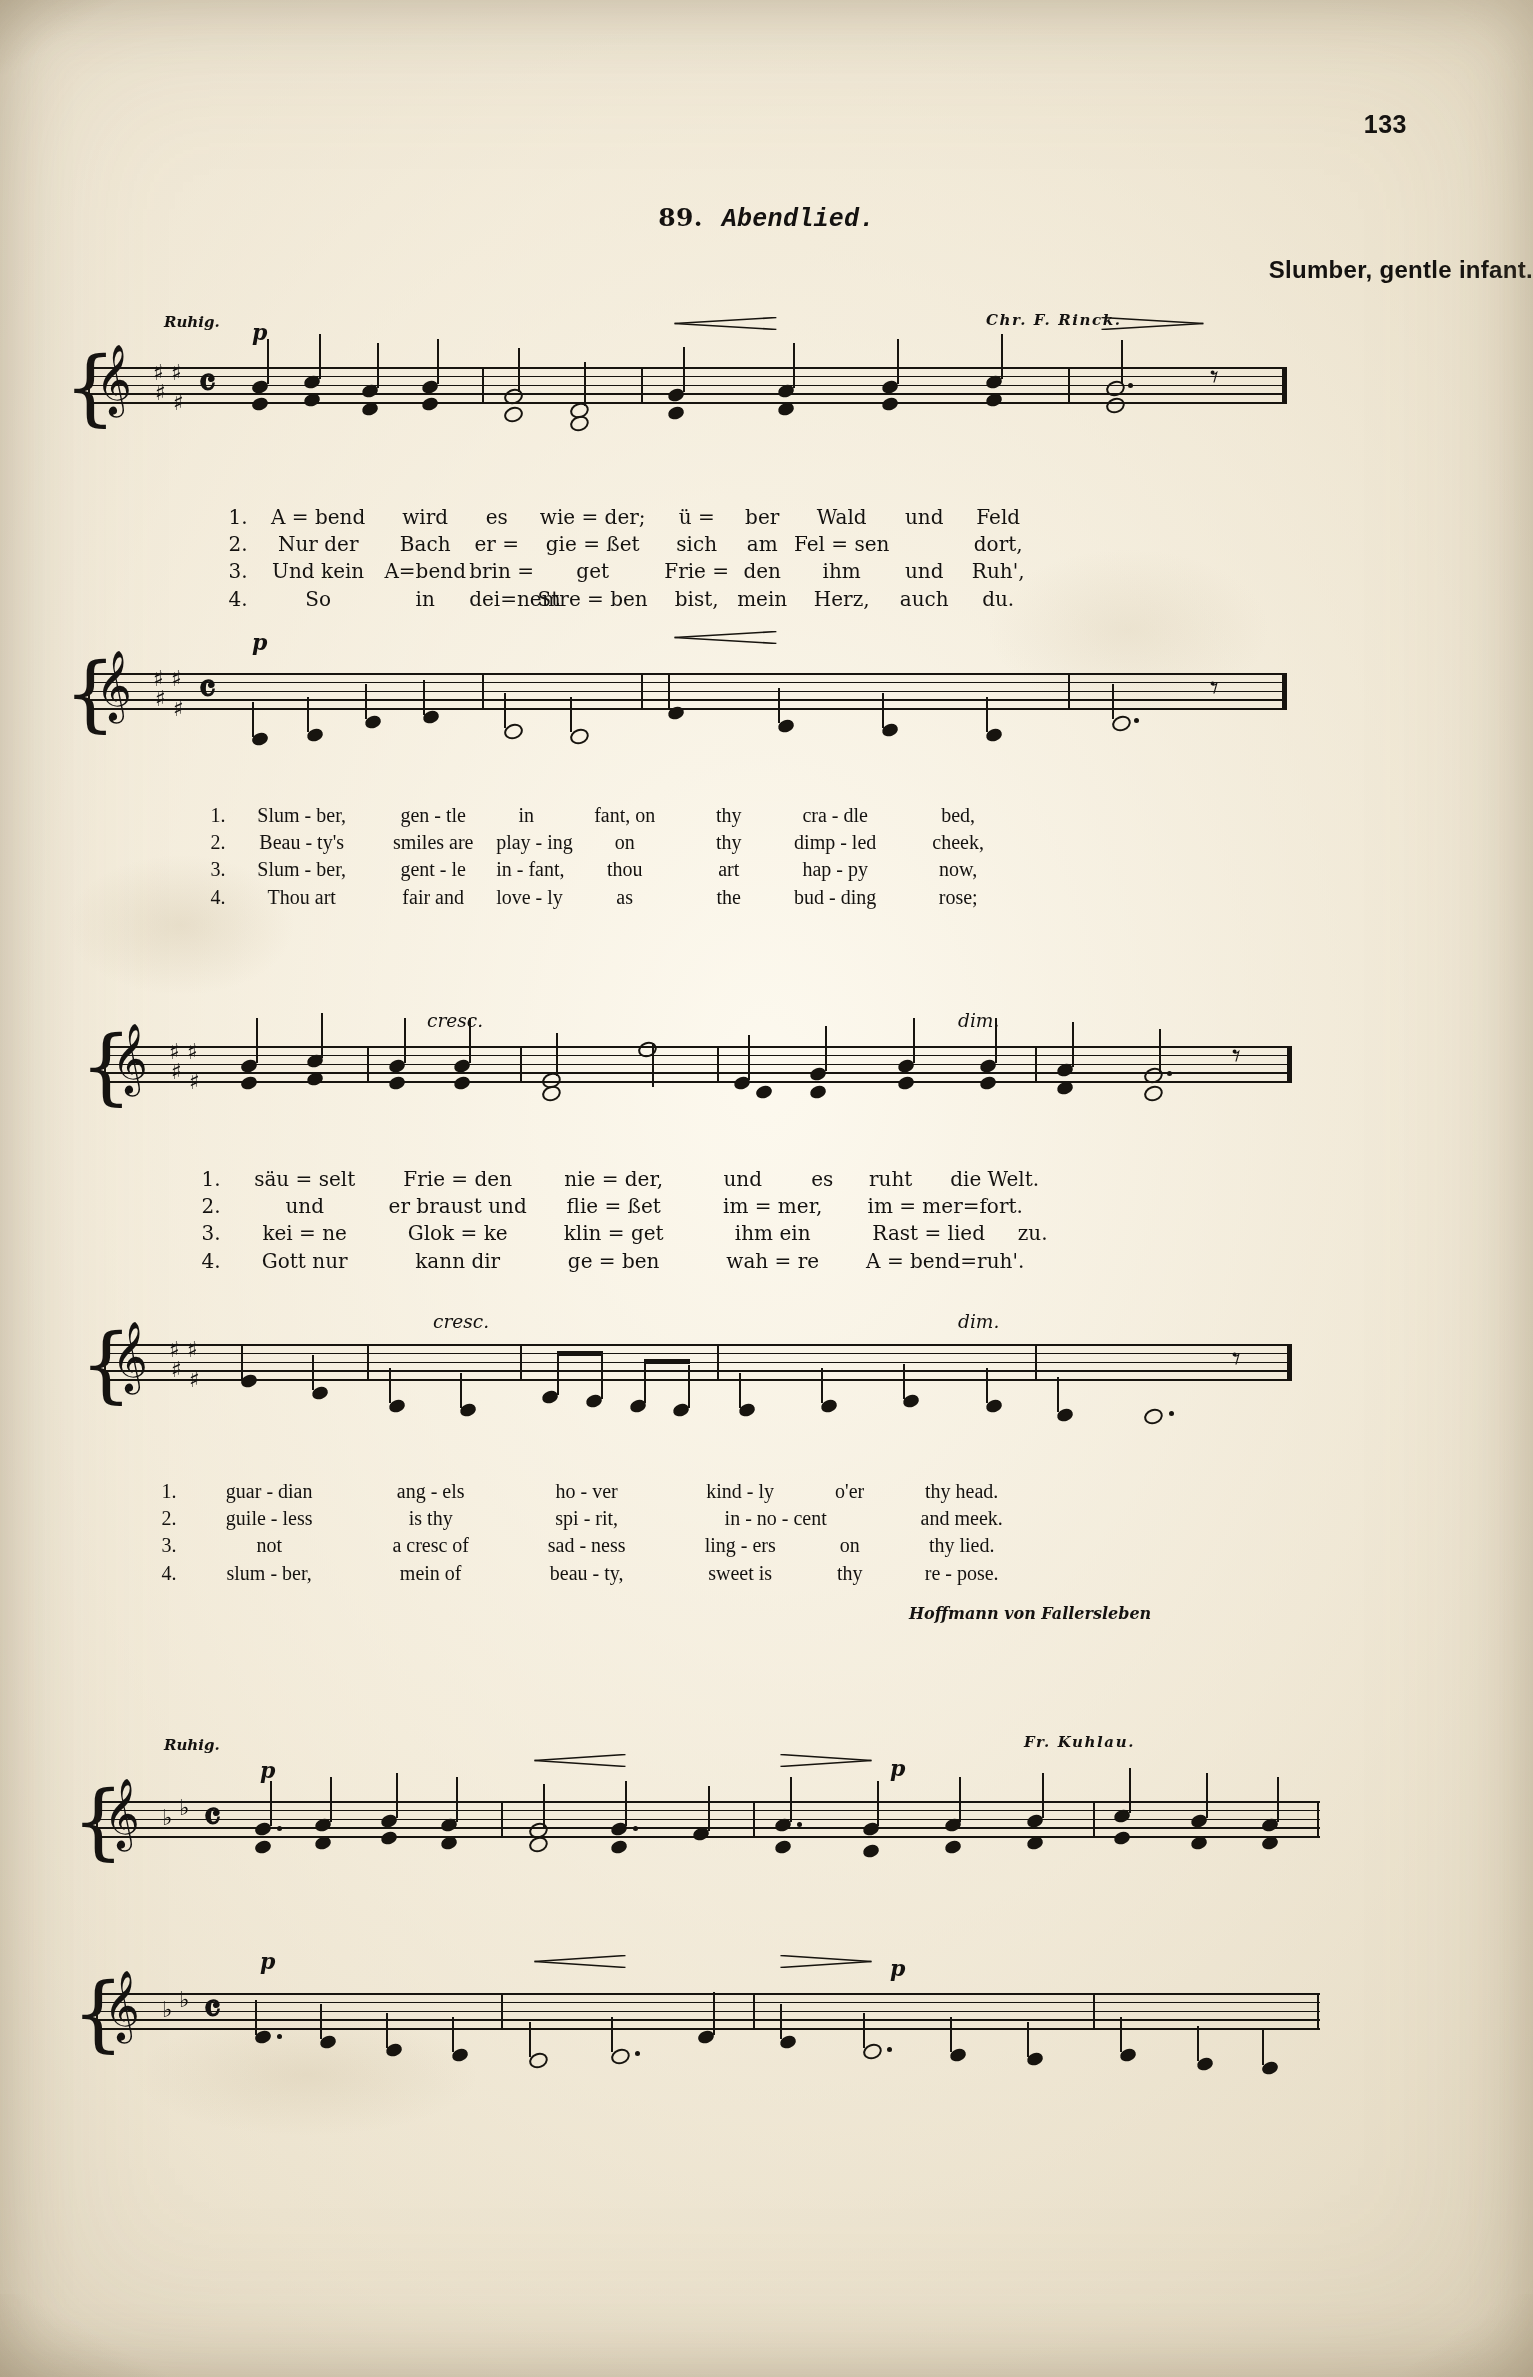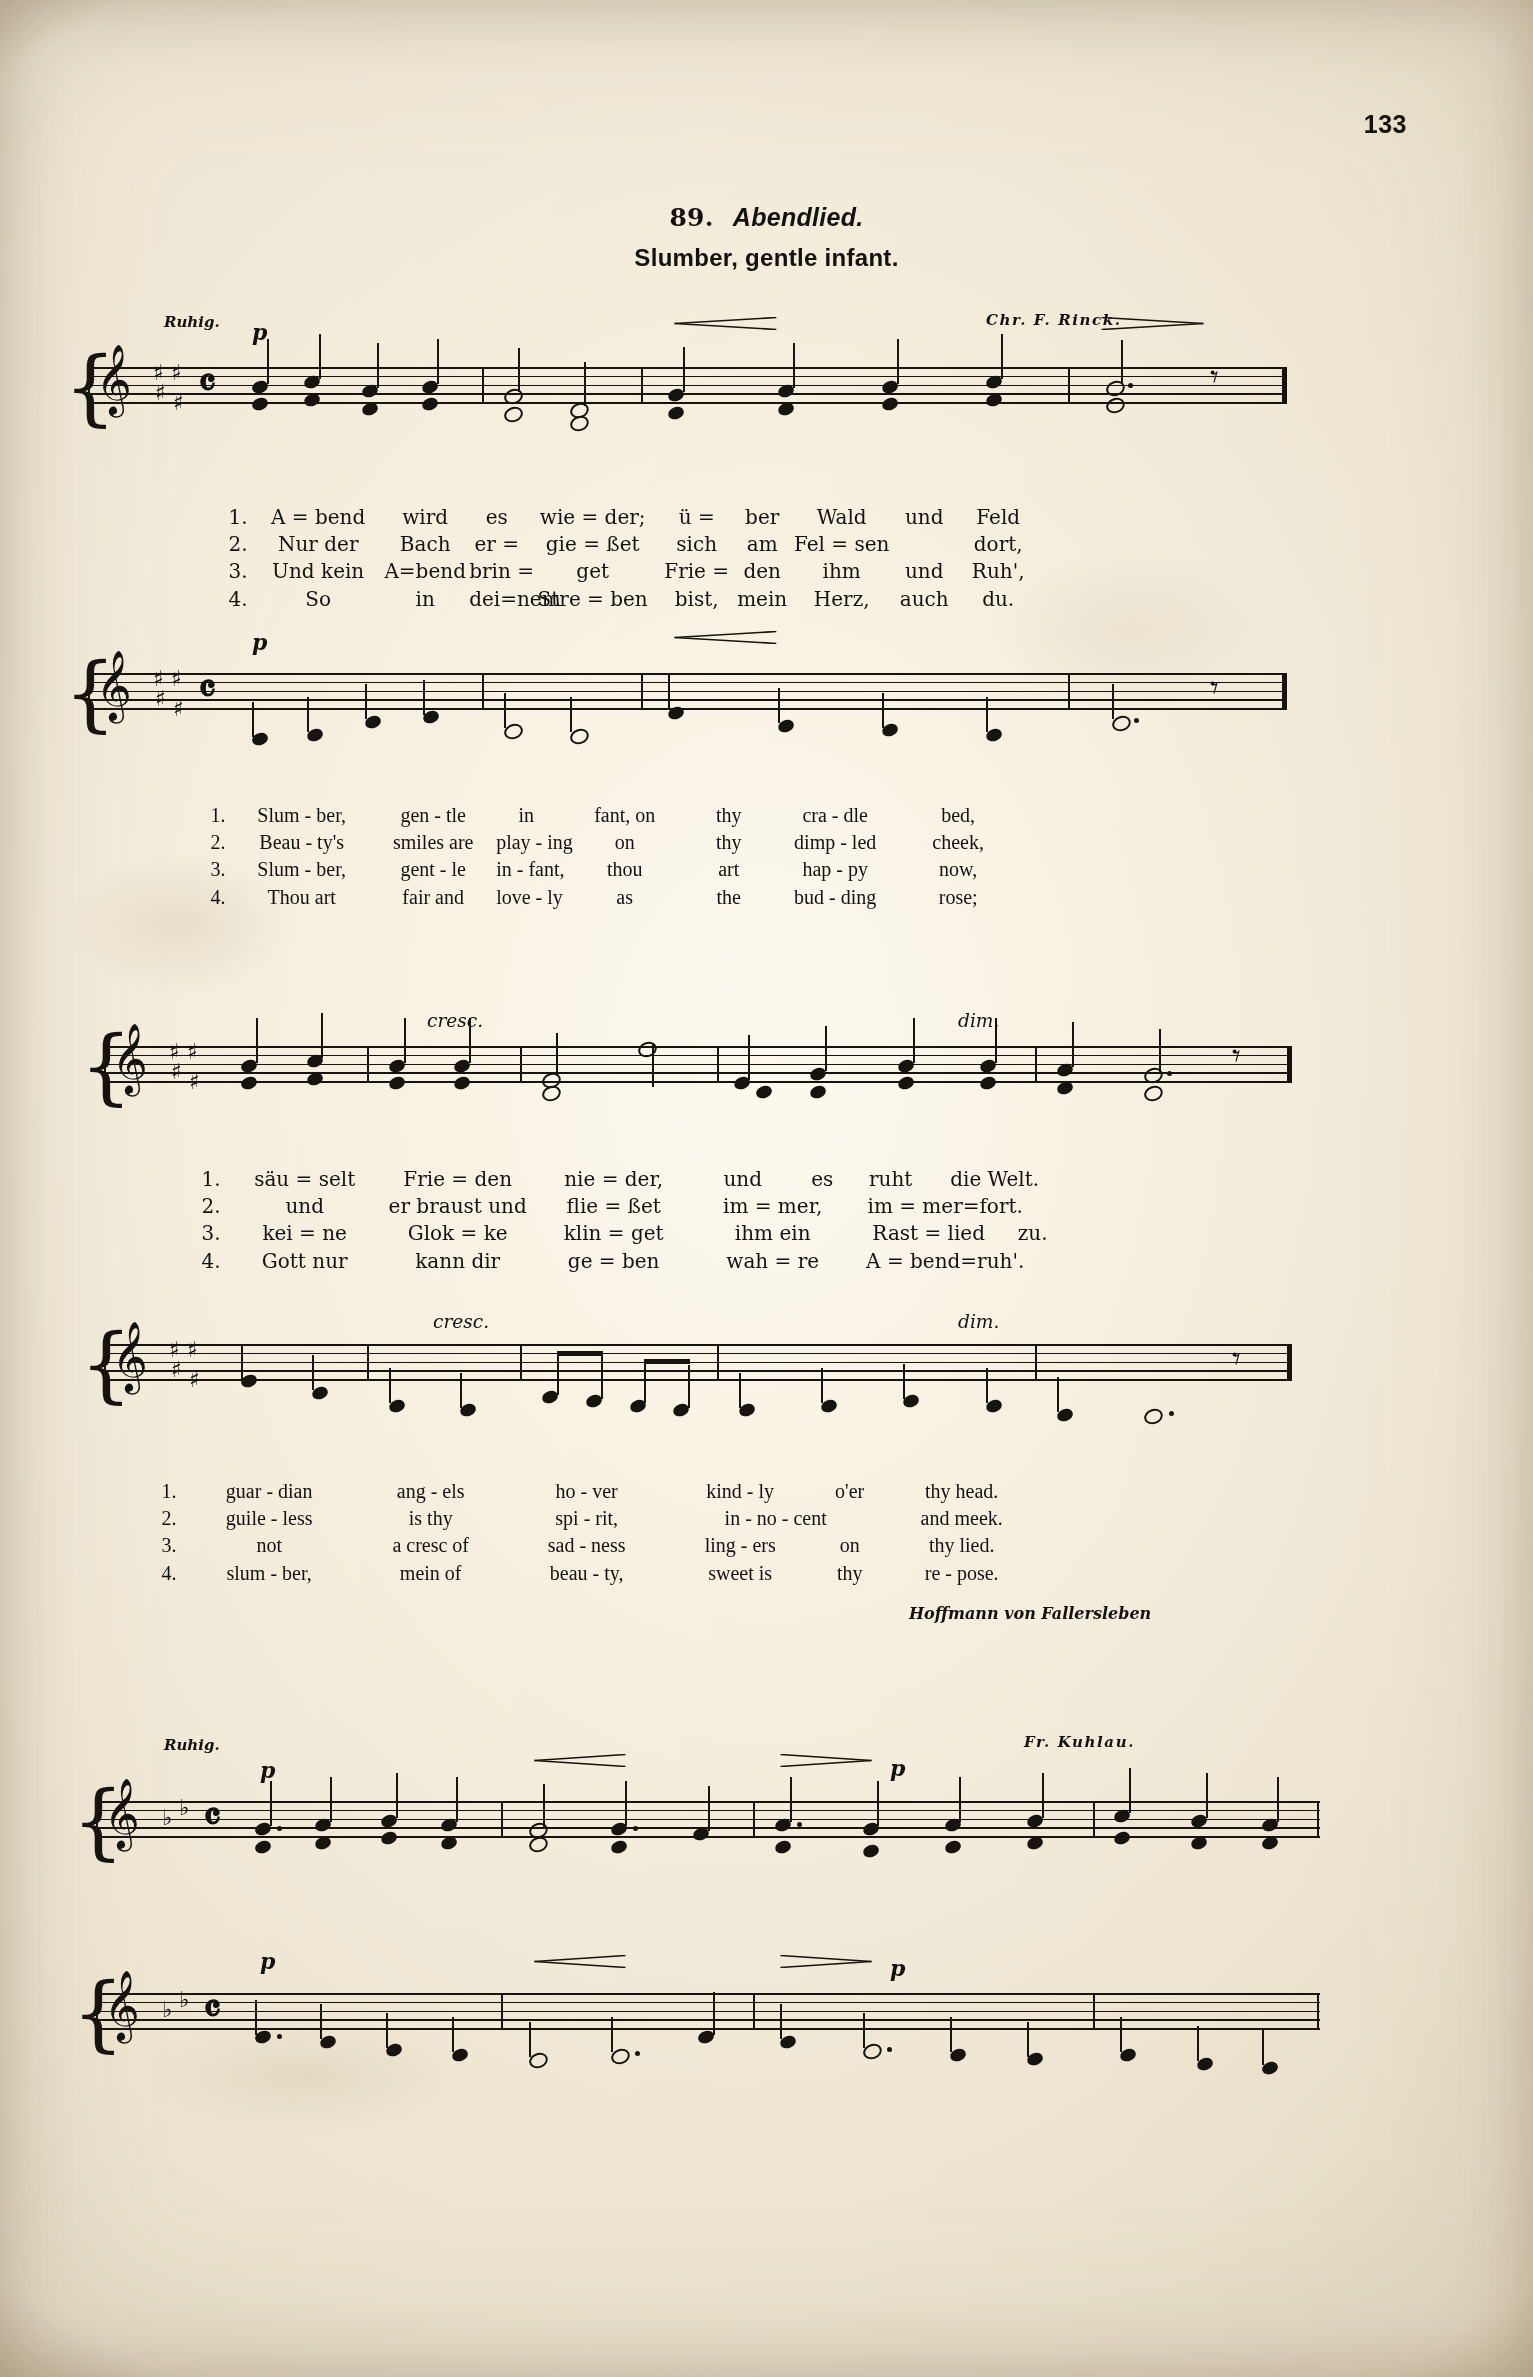--- a/index.html
+++ b/index.html
@@ -78,21 +78,21 @@
   .hymn-title {
     position: absolute;
     width: 100%;
     text-align: center;
     font-family: "DejaVu Serif", serif;
     font-weight: bold;
     font-size: 25px;
     letter-spacing: 0.3px;
   }
   .hymn-title .fraktur {
-    font-family: Liberation Sans, sans-serif;
+    font-family: Liberation Mono, monospace;
     font-style: italic;
     font-weight: bold;
   }
   .hymn-subtitle {
     position: absolute;
     width: 100%;
     text-align: center;
     font-family: "Liberation Sans", sans-serif;
     font-weight: bold;
     font-size: 24px;
@@ -279,21 +279,21 @@
   <div class="smudge" style="left:137px; top:2015px; width:339px; height:120px; background:radial-gradient(ellipse at center, rgba(170,150,110,0.15), rgba(170,150,110,0) 72%);"></div>
 
   <div class="content">
 
     <div class="page-number">133</div>
 
     <div class="hymn-title" style="top:203px;">
       <span>89.</span>
       <span class="fraktur" style="margin-left:10px;">Abendlied.</span>
     </div>
-    <div class="hymn-subtitle" style="top:244px;">Slumber, gentle infant.</div>
+    <div class="hymn-subtitle" style="top:256px;text-align:right;">Slumber, gentle infant.</div>
 
     <div class="tempo-mark" style="left:164px; top:313px;">Ruhig.</div>
     <div class="composer-mark" style="left:986px; top:311px;font-style:italic;">Chr. F. Rinck.</div>
 
     <div class="system" style="left:88px; top:367px; width:1199px; height:77px;">
       <div class="staff">
         <div class="line"></div>
           <div class="line"></div>
           <div class="line"></div>
           <div class="line"></div>

